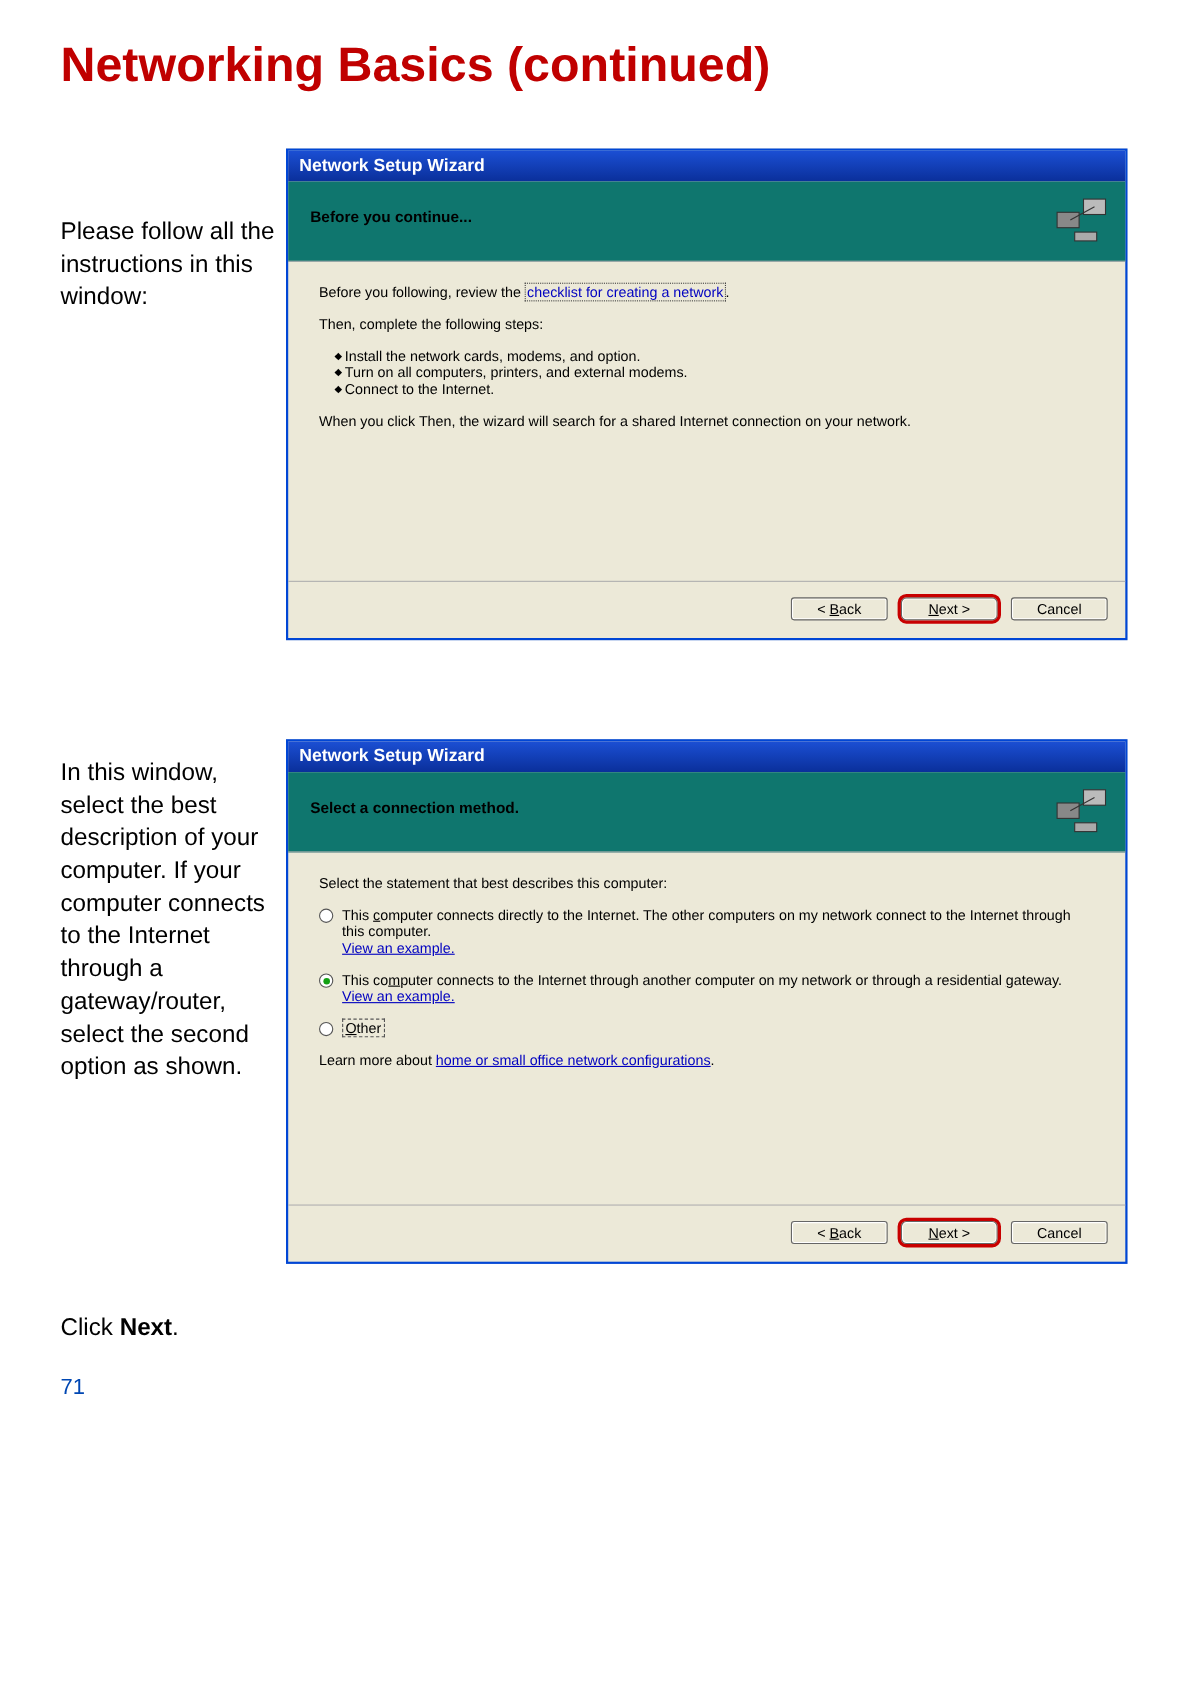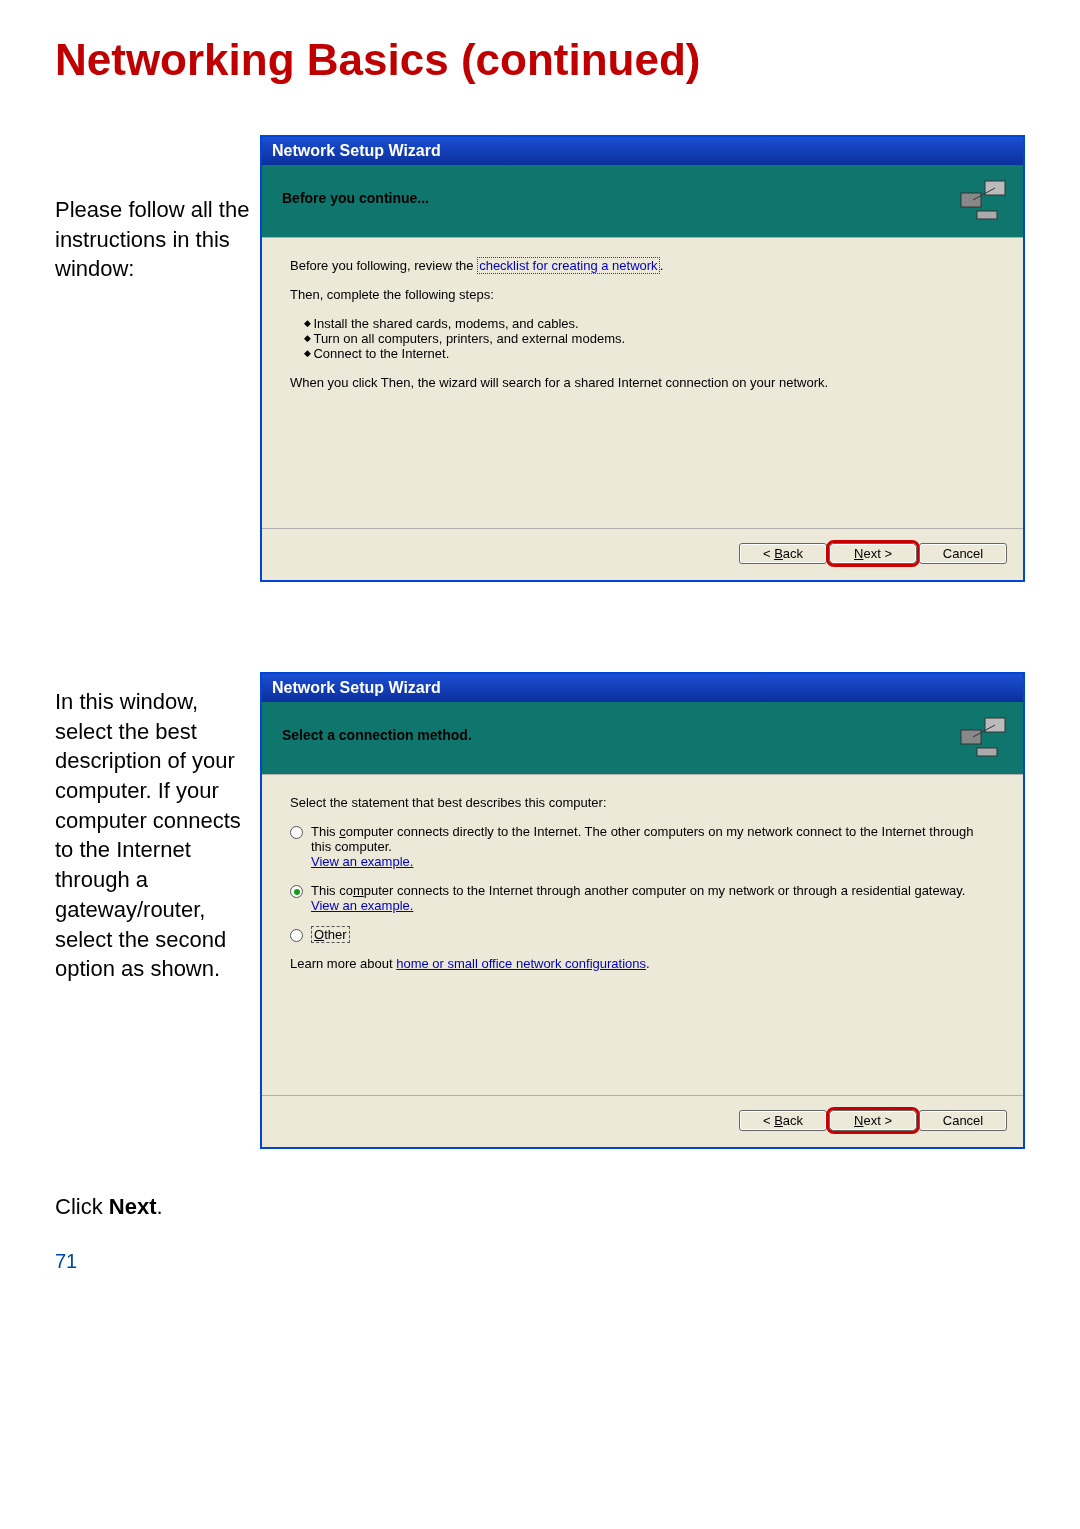--- a/index.html
+++ b/index.html
@@ -81,21 +81,21 @@
   .wiz-body ul.steps li::before {
     content: "◆ ";
     font-size: 9px;
     vertical-align: 2px;
   }
   .wiz-footer {
     border-top: 1px solid #b0b0b0;
     padding: 14px 16px 16px 16px;
     display: flex;
     justify-content: flex-end;
-    gap: 2px;
+    gap: 12px;
   }
   .xp-btn {
     font-family: Tahoma, Arial, sans-serif;
     font-size: 13px;
     background: #ece9d8;
     border: 1px solid #666;
     border-radius: 3px;
     padding: 2px 0;
     width: 88px;
     text-align: center;
@@ -154,21 +154,21 @@
             <rect x="18" y="36" width="20" height="8" fill="#aaa" stroke="#333"></rect>
           </svg>
       </div>
     </div>
     <div class="wiz-body">
       <p>
         <span>Before you following, review the </span><span class="dotted-link">checklist for creating a network</span><span>.</span>
       </p>
       <p>Then, complete the following steps:</p>
       <ul class="steps">
-        <li>Install the shared cards, modems, and cables.</li>
+        <li>Install the network cards, modems, and option.</li>
         <li>Turn on all computers, printers, and external modems.</li>
         <li>Connect to the Internet.</li>
       </ul>
       <p>When you click Then, the wizard will search for a shared Internet connection on your network.</p>
     </div>
     <div class="wiz-footer">
       <div class="xp-btn"><span>&lt; <span class="underline">B</span>ack</span></div>
       <div class="xp-btn highlight"><span><span class="underline">N</span>ext &gt;</span></div>
       <div class="xp-btn">Cancel</div>
     </div>

